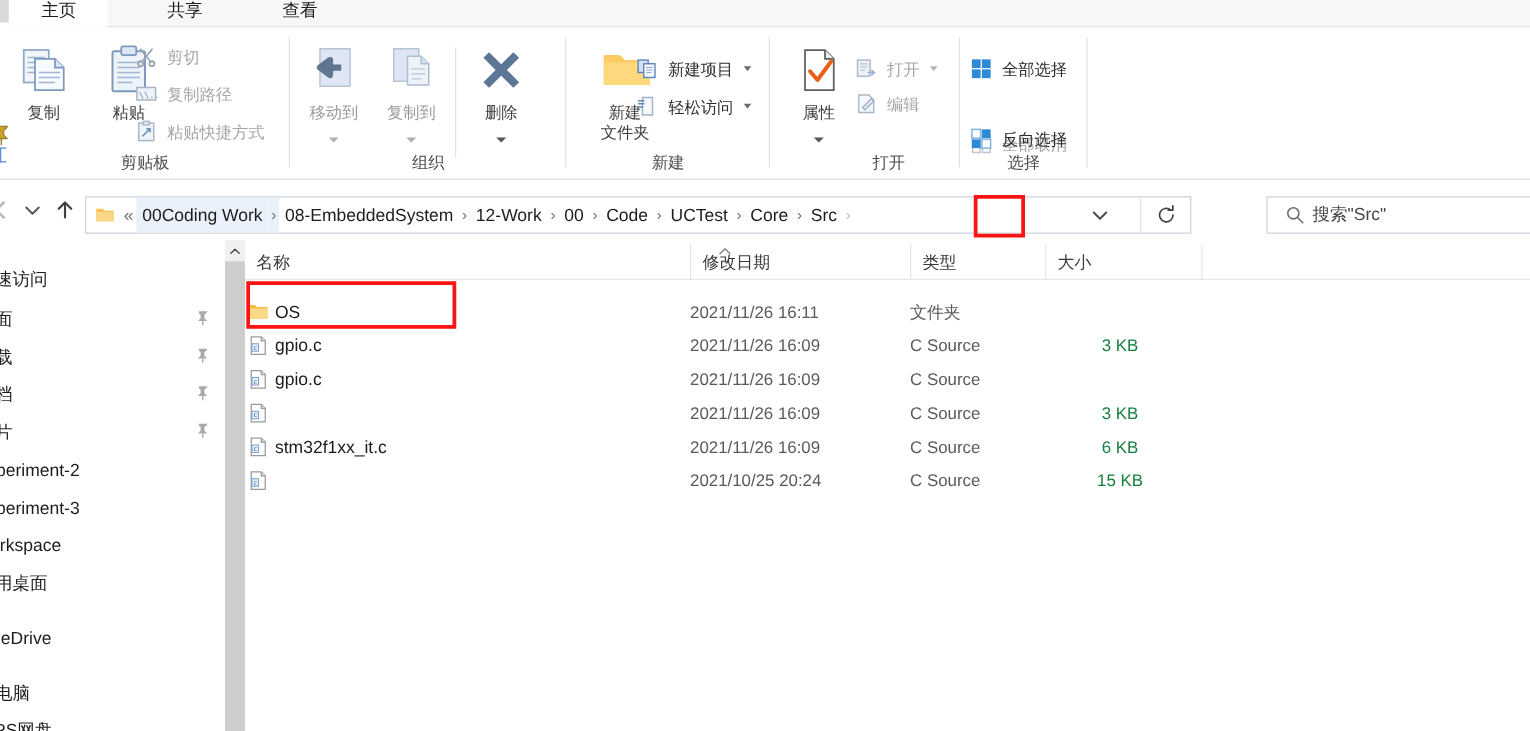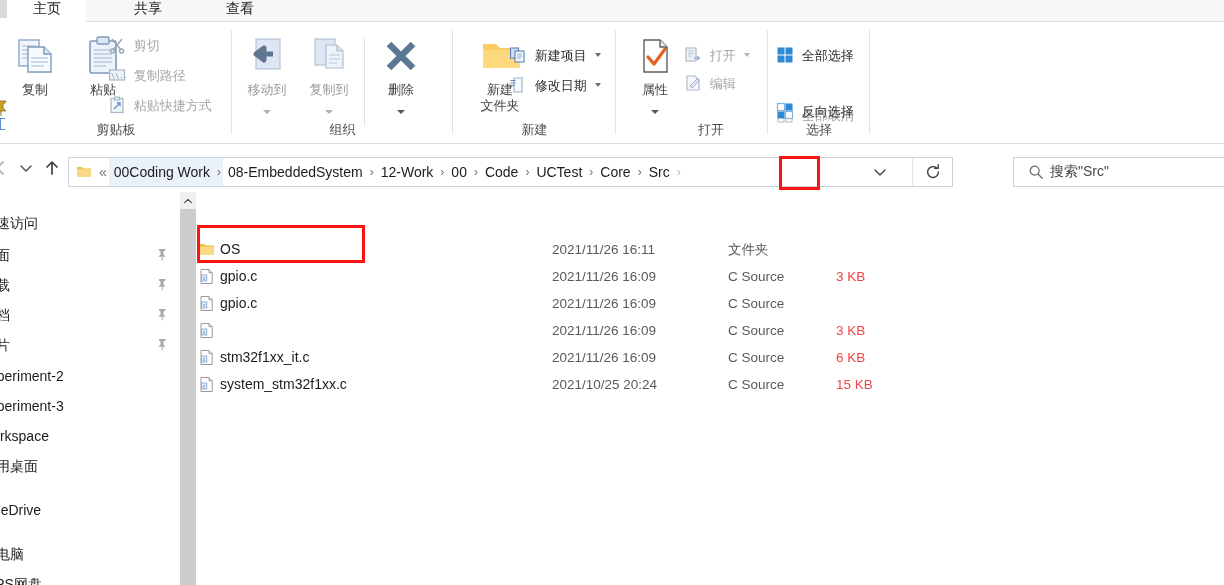--- a/index.html
+++ b/index.html
@@ -172,21 +172,21 @@
   .fdate {
     position: absolute; left: 356px; top: 0; height: 27px; line-height: 27px;
     font-size: 13.5px; color: #5a5a5a; white-space: nowrap;
   }
   .ftype {
     position: absolute; left: 532px; top: 0; height: 27px; line-height: 27px;
     font-size: 13.5px; color: #5a5a5a; white-space: nowrap;
   }
   .fsize {
     position: absolute; left: 640px; width: 120px; top: 0; height: 27px; line-height: 27px;
-    font-size: 13.5px; color: #ef4444; text-align: left; white-space: nowrap;
+    font-size: 13.5px; color: #15803d; text-align: center; white-space: nowrap;
   }
 
   
   .redbox { position: absolute; border: 3px solid #fb1414; z-index: 20; pointer-events: none; }
   #redbox-src { left: 779px; top: 156px; width: 41px; height: 34px; }
   #redbox-os  { left: 197px; top: 225px; width: 168px; height: 38px; }
 
   
   .stray-pin { position: absolute; left: -8px; top: 76px; width: 18px; height: 20px; }
   .stray-blue { position: absolute; left: 0px; top: 96px; width: 5px; height: 12px;
@@ -324,21 +324,21 @@
             </g>
         </svg>
         <span>新建项目</span>
         <span class="caret-sm"></span>
       </div>
       <div class="smallbtn" style="left:56px; top:52px;">
         <svg class="sicon" viewBox="0 0 18 18">
           <path d="M5 2 h8 v14 H5 Z" fill="#f6f9fd" stroke="#9eb1c7" stroke-width="1.1"></path>
           <path d="M1.5 4.5 h5 M1.5 7 h5 M1.5 9.5 h4" stroke="#5b84bd" stroke-width="1.2"></path>
         </svg>
-        <span>修改日期</span>
+        <span>轻松访问</span>
         <span class="caret-sm"></span>
       </div>
       <div class="group-label">新建</div>
       <div class="group-sep" style="left:162px;"></div>
     </div>
 
     <div class="group" style="left:616px; width:152px;">
       <div class="bigbtn" style="left:8px;">
         <svg class="bigicon" viewBox="0 0 48 48">
           <path d="M13 8 h16 l7 7 v25 H13 Z" fill="#ffffff" stroke="#5e5e5e" stroke-width="1.4"></path>
@@ -537,20 +537,30 @@
 
   <div class="navscroll">
     <div class="up">
       <svg viewBox="0 0 12 12" width="10" height="10">
         <path d="M2 8 L6 4 L10 8" stroke="#4a4a4a" stroke-width="1.4" fill="none" stroke-linecap="round" stroke-linejoin="round"></path>
       </svg>
     </div>
     <div class="thumb"></div>
   </div>
 
+  <div class="colhead">
+    <div class="c" style="left:0px;   width:356px;">名称</div>
+    <div class="c" style="left:356px; width:176px;">修改日期</div>
+    <div class="c" style="left:532px; width:108px;">类型</div>
+    <div class="c" style="left:640px; width:125px;">大小</div>
+    <div class="c" style="left:765px; width:263px; border-left:1px solid #e5e5e5;"></div>
+    <svg class="sortarrow" viewBox="0 0 12 8">
+      <path d="M2 6 L6 2 L10 6" stroke="#808080" stroke-width="1.1" fill="none" stroke-linecap="round" stroke-linejoin="round"></path>
+    </svg>
+  </div>
 
   <div class="filelist">
 
     <div class="frow" style="top:12px;">
       <svg class="ficon" viewBox="0 0 17 17">
         <path d="M1 3 h5 l1.5 1.6 H16 V14 H1 Z" fill="#f0bd45"></path>
         <path d="M1 5.8 h15 V14 H1 Z" fill="#fbd987"></path>
       </svg>
       <span class="fname">OS</span>
       <span class="fdate">2021/11/26 16:11</span>
@@ -608,21 +618,20 @@
       <span class="fsize">6 KB</span>
     </div>
 
     <div class="frow" style="top:147px;">
       <svg class="ficon" viewBox="0 0 17 17">
         <path d="M3 1.5 h8 l3.2 3.2 V15.5 H3 Z" fill="#ffffff" stroke="#9a9a9a" stroke-width="1"></path>
         <path d="M11 1.5 v3.2 h3.2" fill="#e4e4e4" stroke="#9a9a9a" stroke-width="1"></path>
         <rect x="3.6" y="7" width="5.2" height="6" fill="#e8f0fb" stroke="#7aa0d0" stroke-width="0.8"></rect>
         <text x="4.6" y="11.9" font-size="5.4" fill="#2f6bb5" font-family="monospace">c</text>
       </svg>
-      <span class="fname">system_stm32f1xx.c</span>
       <span class="fdate">2021/10/25 20:24</span>
       <span class="ftype">C Source</span>
       <span class="fsize">15 KB</span>
     </div>
 
   </div>
 
   <div class="redbox" id="redbox-src"></div>
   <div class="redbox" id="redbox-os"></div>
 

